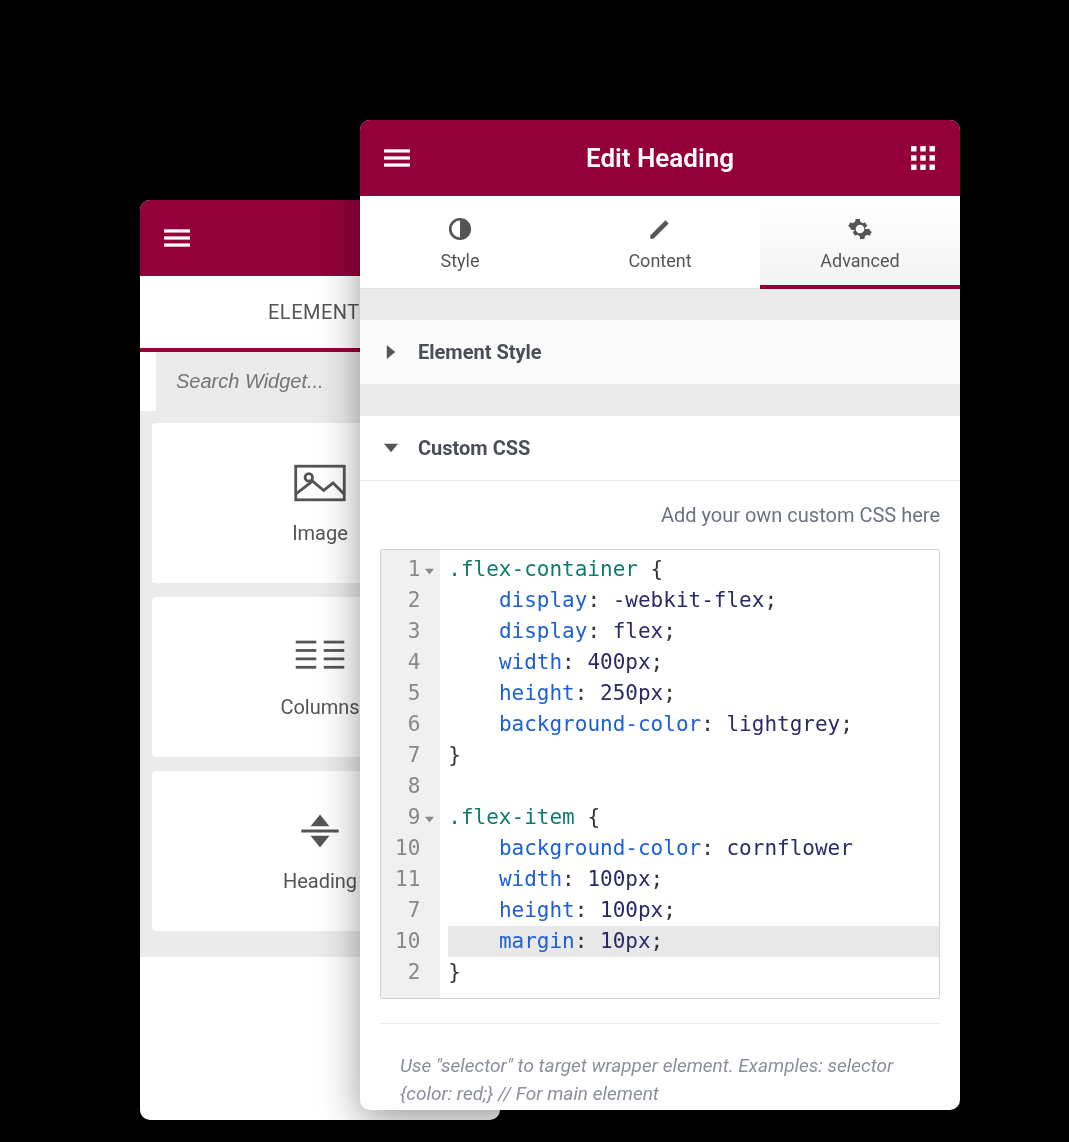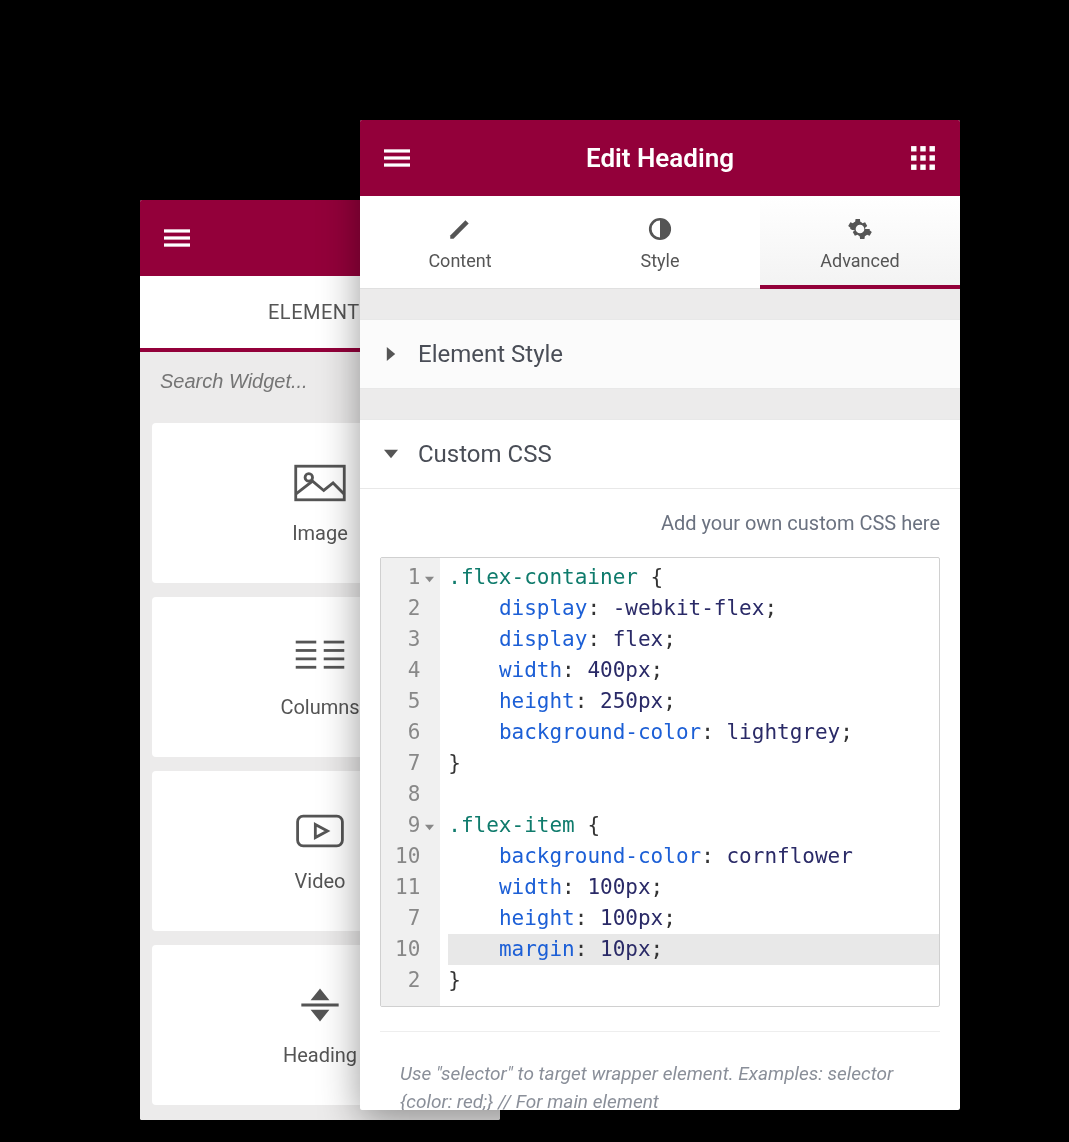--- a/index.html
+++ b/index.html
@@ -8,21 +8,21 @@
     font-family: -apple-system, BlinkMacSystemFont, "Segoe UI", Roboto, sans-serif;
     width: 1069px;
     height: 1142px;
     position: relative;
     overflow: hidden;
   }
   .panel {
     position: absolute;
     background: #fff;
     box-shadow: 0 10px 40px rgba(0,0,0,0.4);
-    border-radius: 2px;
+    border-radius: 10px;
     overflow: hidden;
   }
   .panel-back {
     top: 200px;
     left: 140px;
     width: 360px;
     height: 920px;
   }
   .panel-front {
     top: 120px;
@@ -78,20 +78,21 @@
     text-align: center;
     padding: 24px 0;
     font-size: 20px;
     color: #555;
     border-bottom: 4px solid #93003a;
     letter-spacing: 0.5px;
   }
   .search-row {
     background: #ecebeb;
     padding: 18px 20px;
+    margin-left: 16px;
   }
   .search-row input {
     border: none;
     background: transparent;
     font-size: 20px;
     font-style: italic;
     color: #999;
     width: 100%;
     outline: none;
   }
@@ -118,21 +119,21 @@
     border-bottom: 1px solid #e8e8e8;
     padding: 20px 24px;
     display: flex;
     align-items: center;
     gap: 20px;
     cursor: pointer;
     background: #fff;
   }
   .section.collapsed { background: #fbfbfb; }
   .section-caret { width: 14px; height: 14px; fill: #555; }
-  .section-title { font-size: 24px; font-weight: 400; color: #4a4e57; }
+  .section-title { font-size: 20px; font-weight: 700; color: #4a4e57; }
   .spacer-grey { height: 30px; background: #ecebeb; }
   .css-area {
     padding: 22px 20px 0;
   }
   .css-hint {
     color: #6b7280;
     font-size: 20px;
     margin-bottom: 22px;
     text-align: right;
   }
@@ -214,27 +215,20 @@
             <line x1="4" y1="13" x2="26" y2="13"></line>
             <line x1="4" y1="22" x2="26" y2="22"></line>
             <line x1="4" y1="31" x2="26" y2="31"></line>
             <line x1="34" y1="4" x2="56" y2="4"></line>
             <line x1="34" y1="13" x2="56" y2="13"></line>
             <line x1="34" y1="22" x2="56" y2="22"></line>
             <line x1="34" y1="31" x2="56" y2="31"></line>
           </g>
         </svg>
         <div class="widget-label">Columns</div>
-      </div>
-      <div class="widget">
-        <svg class="widget-icon" viewBox="0 0 60 44">
-          <rect x="6" y="6" width="48" height="32" rx="6" fill="none" stroke="#555" stroke-width="3"></rect>
-          <path d="M25 15 L38 22 L25 29 Z" fill="none" stroke="#555" stroke-width="3"></path>
-        </svg>
-        <div class="widget-label">Video</div>
       </div>
       <div class="widget">
         <svg class="widget-icon" viewBox="0 0 60 44">
           <path d="M30 6 L22 16 L38 16 Z" fill="#555"></path>
           <line x1="10" y1="22" x2="50" y2="22" stroke="#555" stroke-width="3"></line>
           <path d="M30 38 L22 28 L38 28 Z" fill="#555"></path>
         </svg>
         <div class="widget-label">Heading</div>
       </div>
     </div>
@@ -261,30 +255,30 @@
         <rect x="1" y="18" width="5" height="5"></rect>
           <rect x="9.5" y="18" width="5" height="5"></rect>
           <rect x="18" y="18" width="5" height="5"></rect>
       </svg>
     </div>
   </div>
 
   <div class="tabs" id="front-tabs">
       <div class="tab">
         <svg class="tab-icon" viewBox="0 0 24 24">
-          <path d="M3 21 L6 21 L20 7 L17 4 L3 18 Z" fill="#555"></path>
-        </svg>
-        <div class="tab-label">Content</div>
+          <circle cx="12" cy="12" r="9" fill="none" stroke="#555" stroke-width="2.5"></circle>
+          <path d="M12 3 A9 9 0 0 1 12 21 Z" fill="#555"></path>
+        </svg>
+        <div class="tab-label">Style</div>
       </div>
       <div class="tab">
         <svg class="tab-icon" viewBox="0 0 24 24">
-          <circle cx="12" cy="12" r="9" fill="none" stroke="#555" stroke-width="2.5"></circle>
-          <path d="M12 3 A9 9 0 0 1 12 21 Z" fill="#555"></path>
-        </svg>
-        <div class="tab-label">Style</div>
+          <path d="M3 21 L6 21 L20 7 L17 4 L3 18 Z" fill="#555"></path>
+        </svg>
+        <div class="tab-label">Content</div>
       </div>
       <div class="tab active">
         <svg class="tab-icon" viewBox="0 0 24 24">
           <path fill="#555" d="M12 8a4 4 0 1 0 0 8 4 4 0 0 0 0-8zm9 4a7 7 0 0 1-.1 1.2l2 1.6-2 3.4-2.4-.8a7 7 0 0 1-2 1.2l-.4 2.6h-4l-.4-2.6a7 7 0 0 1-2-1.2l-2.4.8-2-3.4 2-1.6A7 7 0 0 1 3 12c0-.4 0-.8.1-1.2l-2-1.6 2-3.4 2.4.8a7 7 0 0 1 2-1.2L7.9 2.8h4l.4 2.6a7 7 0 0 1 2 1.2l2.4-.8 2 3.4-2 1.6c.1.4.1.8.1 1.2z"></path>
         </svg>
         <div class="tab-label">Advanced</div>
       </div>
     </div>
 
   <div class="spacer-grey"></div>

